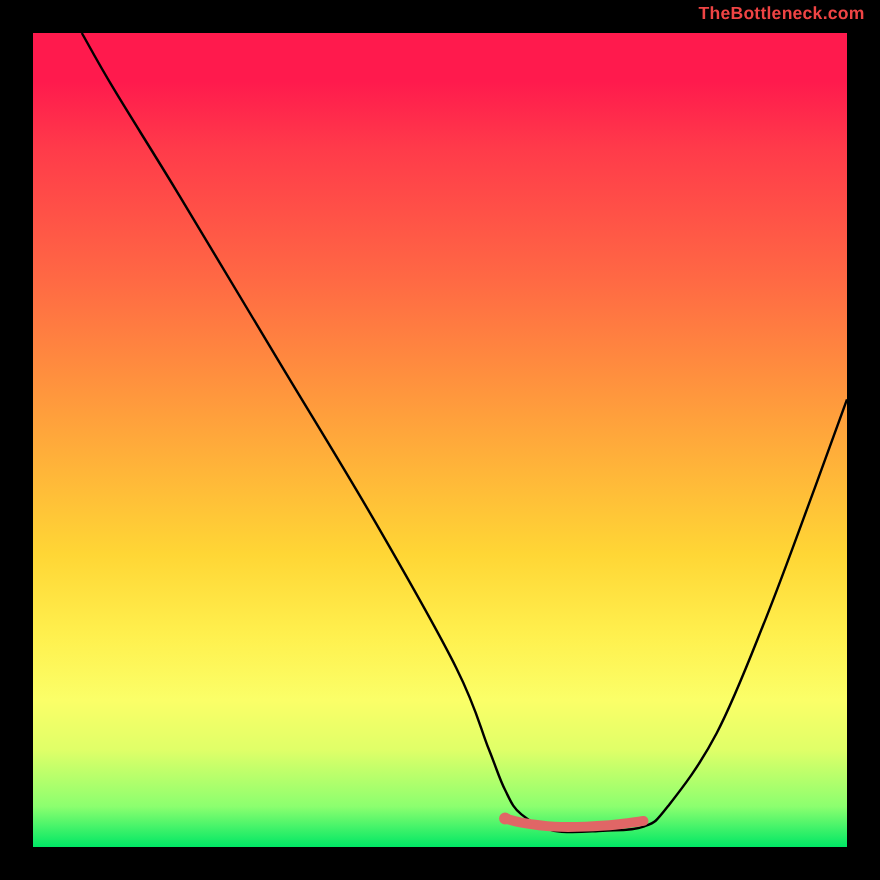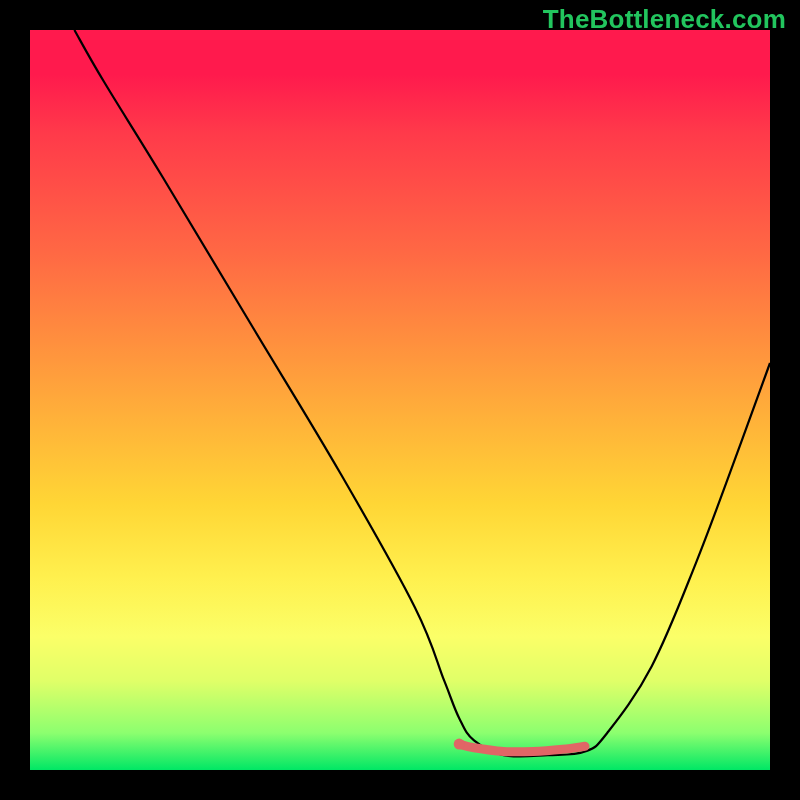--- a/index.html
+++ b/index.html
@@ -14,22 +14,22 @@
   .frame {
     position: relative;
     width: 800px;
     height: 800px;
     background: #000;
   }
   .watermark {
     position: absolute;
     top: 4px;
     right: 14px;
-    color: #22c55e;
-    font-size: 26px;
+    color: #ef4444;
+    font-size: 16px;
     font-weight: 600;
     letter-spacing: 0.2px;
     z-index: 10;
   }
   .plot-area {
     position: absolute;
     left: 30px;
     top: 30px;
     width: 740px;
     height: 740px;

